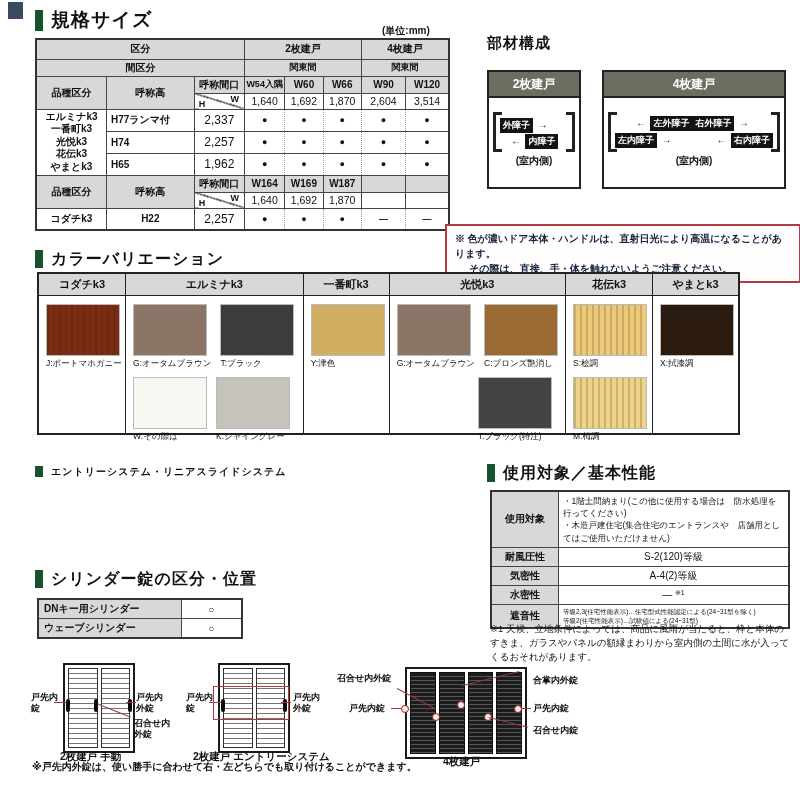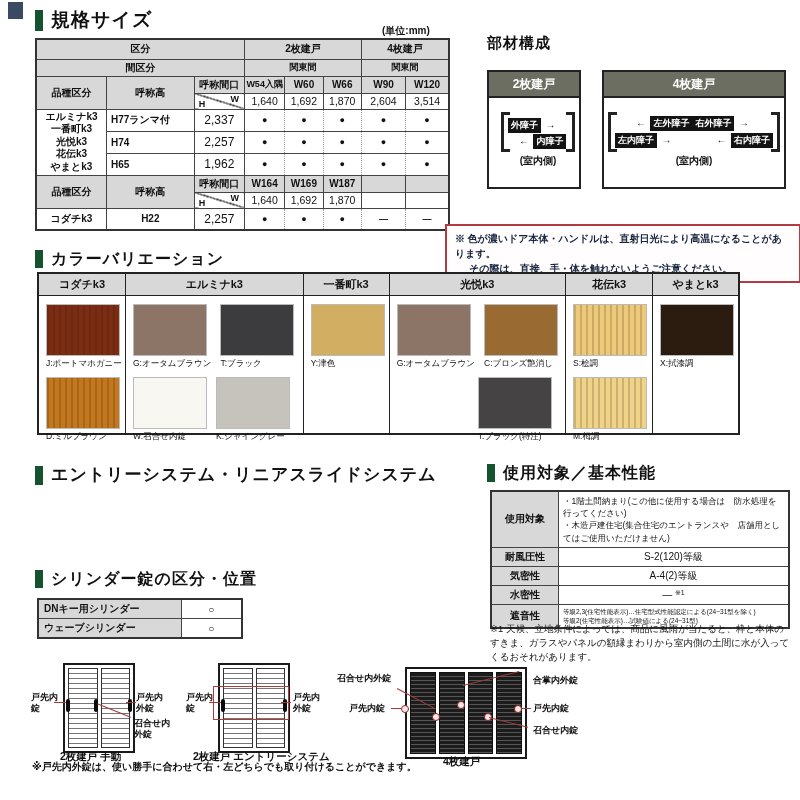--- a/index.html
+++ b/index.html
@@ -182,21 +182,21 @@
       <td class="mark">―</td>
       <td class="mark">―</td>
     </tr>
   </tbody>
     </table>
 
   <div class="abs" style="left:487px;top:34px;font-size:15px;font-weight:bold;letter-spacing:1px;">部材構成</div>
 
   <div class="pbox" style="left:487px;top:70px;width:90px;height:115px;">
     <div class="phead">2枚建戸</div>
-    <div class="pbody" style="height:78px;margin-left:8px;">
+    <div class="pbody" style="height:78px;">
       <div class="brk l" style="left:4px;top:14px;"></div>
       <div class="brk r" style="right:4px;top:14px;"></div>
       <div class="abs" style="left:11px;top:16px;white-space:nowrap;"><span class="ptag">外障子</span> <span class="arw">→</span></div>
       <div class="abs" style="left:22px;top:32px;white-space:nowrap;"><span class="arw">←</span> <span class="ptag">内障子</span></div>
       <div class="room abs" style="left:0;right:0;top:56px;">(室内側)</div>
     </div>
   </div>
 
   <div class="pbox" style="left:602px;top:70px;width:180px;height:115px;">
     <div class="phead">4枚建戸</div>
@@ -220,45 +220,39 @@
   <div class="abs cv-table" style="left:37px;top:272px;width:703px;height:163px;box-sizing:border-box;">
     <div class="cv-col" style="width:86px;">
       <div class="cv-head">コダチk3</div>
       <div class="cv-body">
         <div class="cv-row">
           <div>
               <div class="cv-sw grain" style="background-color: rgb(123, 45, 19);"></div>
               <div class="cv-lbl">J:ポートマホガニー</div>
             </div>
         </div>
-        <div class="cv-row">
-          <div>
-              <div class="cv-sw grain" style="background-color: rgb(193, 120, 30);"></div>
-              <div class="cv-lbl">D:ミルブラウン</div>
-            </div>
-        </div>
       </div>
     </div>
     <div class="cv-col" style="width:182px;">
       <div class="cv-head">エルミナk3</div>
       <div class="cv-body">
         <div class="cv-row">
           <div>
               <div class="cv-sw" style="background-color: rgb(140, 116, 102);"></div>
               <div class="cv-lbl">G:オータムブラウン</div>
             </div>
           <div>
               <div class="cv-sw" style="background-color: rgb(60, 60, 62);"></div>
               <div class="cv-lbl">T:ブラック</div>
             </div>
         </div>
         <div class="cv-row">
           <div>
               <div class="cv-sw" style="background-color: rgb(248, 247, 242);"></div>
-              <div class="cv-lbl">W:召合せ内錠</div>
+              <div class="cv-lbl">W:その際は</div>
             </div>
           <div>
               <div class="cv-sw" style="background-color: rgb(198, 195, 188);"></div>
               <div class="cv-lbl">K:シャイングレー</div>
             </div>
         </div>
       </div>
     </div>
     <div class="cv-col" style="width:85px;">
       <div class="cv-head">一番町k3</div>
@@ -316,21 +310,21 @@
         <div class="cv-row">
           <div>
               <div class="cv-sw grain" style="background-color: rgb(42, 28, 17);"></div>
               <div class="cv-lbl">X:拭漆調</div>
             </div>
         </div>
       </div>
     </div>
   </div>
 
-  <div class="abs sec-title" style="left:35px;top:466px;font-size:17px;">エントリーシステム・リニアスライドシステム</div>
+  <div class="abs sec-title" style="left:35px;top:466px;font-size:10px;">エントリーシステム・リニアスライドシステム</div>
   <table class="mini abs" style="left:37px;top:492px;width:210px;">
     <tbody>
   </tbody>
     </table>
 
   <div class="abs sec-title" style="left:35px;top:570px;">シリンダー錠の区分・位置</div>
   <table class="mini abs" style="left:37px;top:598px;width:206px;">
     <tbody>
         <tr style="height:19px">
       <td class="g" style="width:150px;">DNキー用シリンダー</td>

